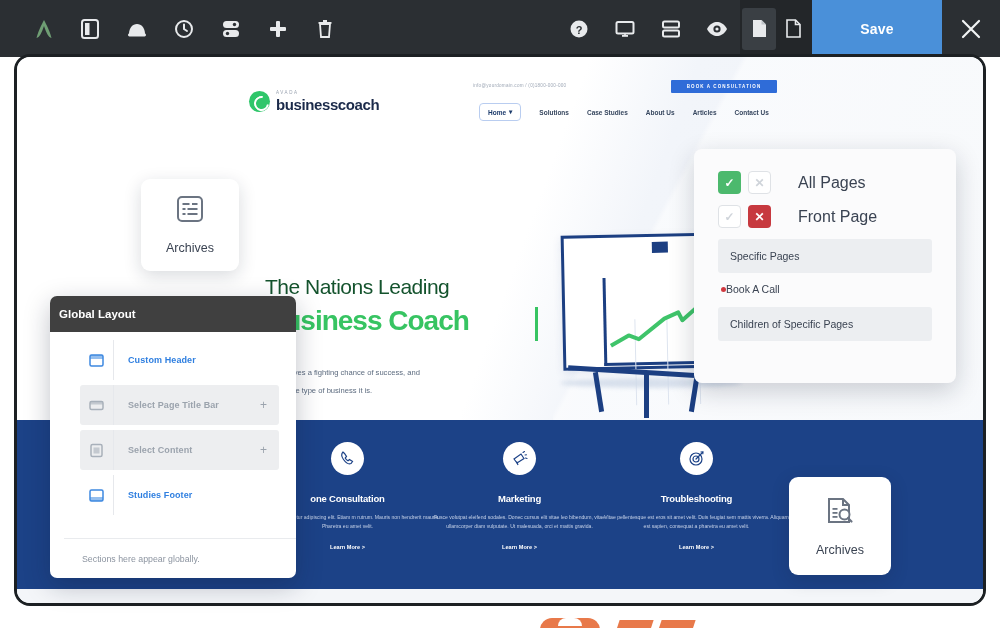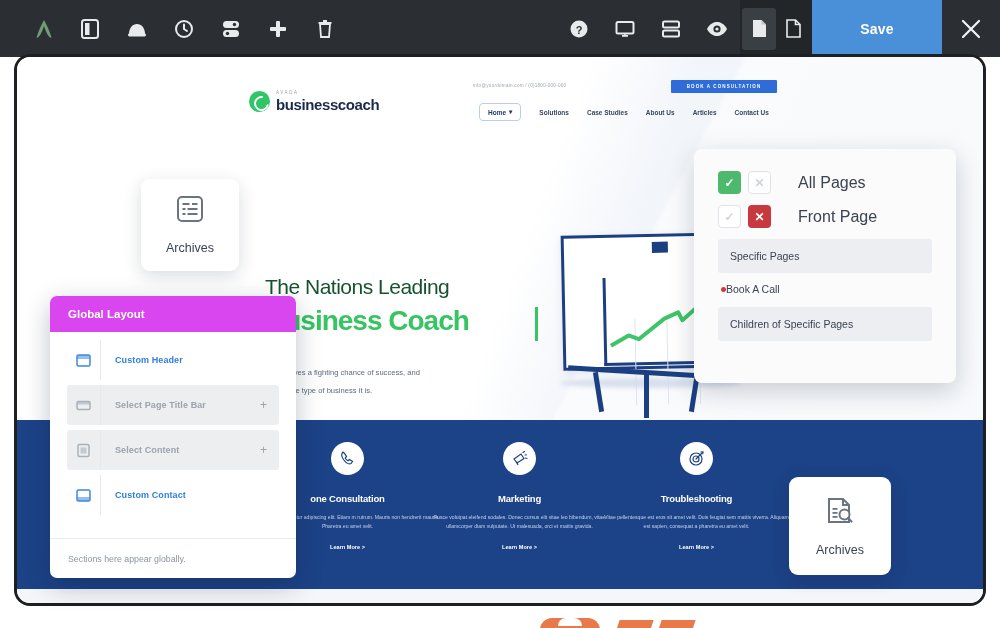--- a/index.html
+++ b/index.html
@@ -198,40 +198,40 @@
 
   
   .gl-panel {
     position: absolute; left: 50px; top: 296px;
     width: 246px; height: 282px;
     background: #fff; border-radius: 7px;
     box-shadow: 0 8px 26px rgba(15,25,45,.26);
     overflow: hidden;
   }
   .gl-head {
-    height: 36px; background: #d946ef;
-    display: flex; align-items: center; padding-left: 18px;
+    height: 36px; background: #404040;
+    display: flex; align-items: center; padding-left: 9px;
     font-size: 11.5px; font-weight: bold; color: #fff;
   }
-  .gl-list { padding: 8px 17px 0 17px; }
+  .gl-list { padding: 8px 17px 0 30px; }
   .gl-row {
     display: flex; align-items: center; height: 40px;
     margin-bottom: 5px; border-radius: 3px;
   }
   .gl-row.muted { background: #edeef0; }
   .gl-ico {
     width: 34px; display: flex; align-items: center; justify-content: center;
     border-right: 1px solid #e6e8ec; height: 100%;
   }
   .gl-txt { flex: 1; padding-left: 14px; font-size: 9px; font-weight: bold; letter-spacing:.1px;}
   .gl-txt.link { color: #2f7fe0; }
   .gl-txt.dim { color: #9ba3ad; }
   .gl-plus { padding-right: 12px; color: #9ba3ad; font-size: 12px; }
   .gl-foot {
-    position: absolute; left: 0; bottom: 0; width: 100%; height: 40px;
+    position: absolute; left: 14px; bottom: 0; width: 100%; height: 40px;
     border-top: 1px solid #e9ebee;
     display: flex; align-items: center; padding-left: 18px;
     font-size: 8.8px; color: #8c94a0;
   }
 
   
   .pages-panel {
     position: absolute; left: 694px; top: 149px;
     width: 262px; height: 234px;
     background: #fbfbfc; border-radius: 8px;
@@ -539,21 +539,21 @@
       <div class="gl-plus">+</div>
     </div>
 
     <div class="gl-row">
       <div class="gl-ico">
         <svg width="15" height="15" viewBox="0 0 15 15">
             <rect x="1" y="2" width="13" height="11" rx="1.5" fill="none" stroke="#3d88e0" stroke-width="1.5"></rect>
             <rect x="1" y="9" width="13" height="4" fill="#3d88e0" opacity=".55"></rect>
           </svg>
       </div>
-      <div class="gl-txt link">Custom Contact</div>
+      <div class="gl-txt link">Studies Footer</div>
       <div class="gl-plus"></div>
     </div>
   </div>
 
   <div class="gl-foot">Sections here appear globally.</div>
 </div>
 
 <div class="pages-panel">
 
   <div class="pp-row">

